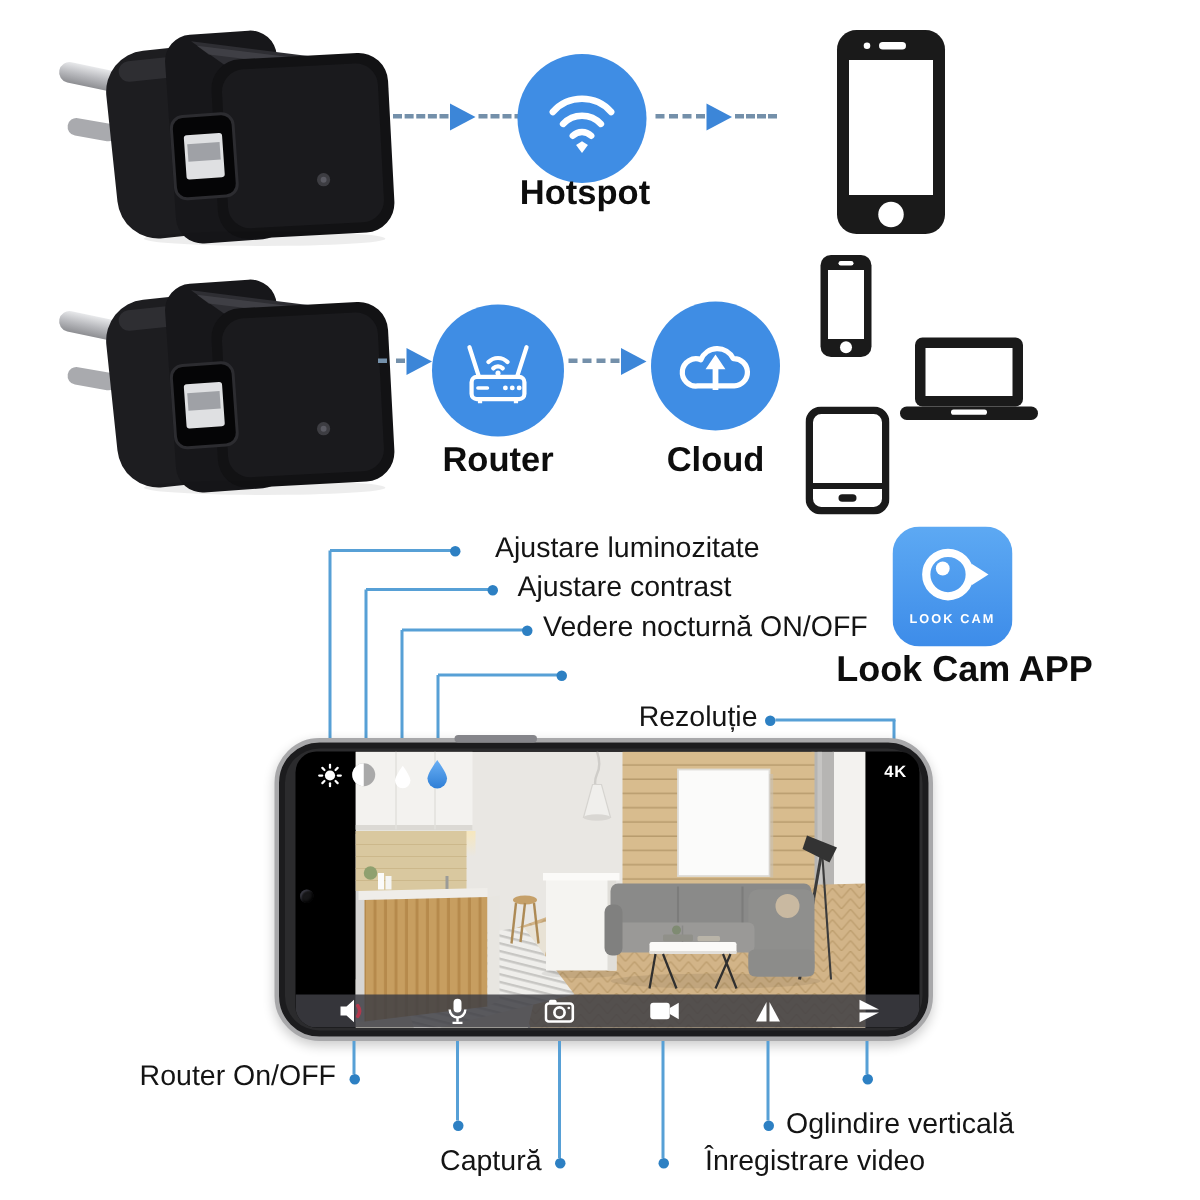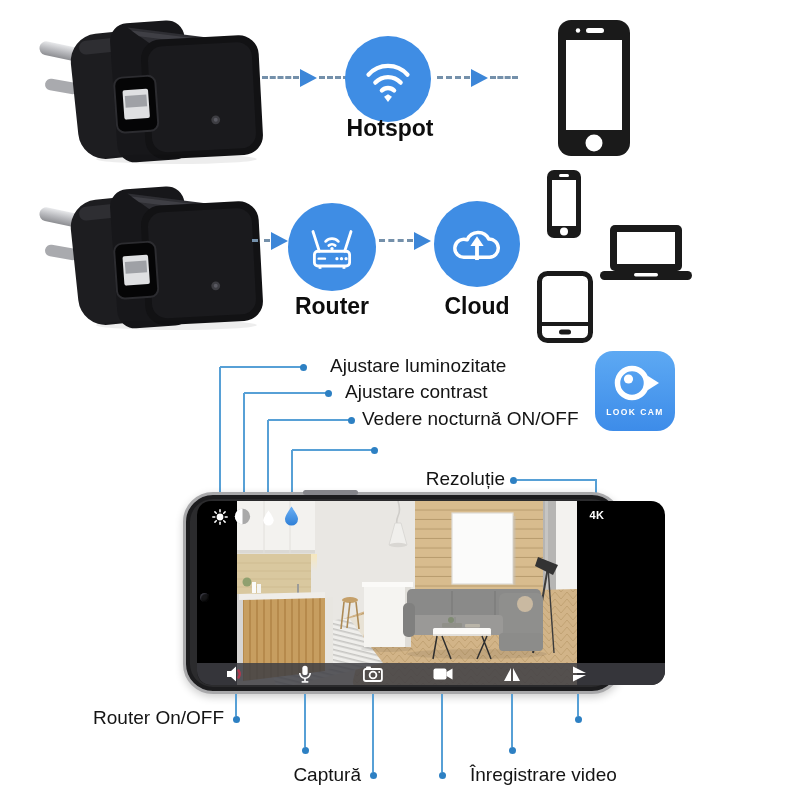--- a/index.html
+++ b/index.html
@@ -18,21 +18,21 @@
   .lbl-b{position:absolute;font-size:23px;font-weight:bold;color:#0d0d0d;white-space:nowrap;}
   .ctr{transform:translateX(-50%);}
   
   .lv{position:absolute;width:2px;background:#57a0d6;}
   .lh{position:absolute;height:2px;background:#57a0d6;}
   .ld{position:absolute;width:7px;height:7px;border-radius:50%;background:#2d80c3;}
   
   .phone{position:absolute;left:183px;top:492px;width:439px;height:202px;border-radius:30px;
          background:#2b2b2d;border:3px solid #a8a8aa;box-sizing:border-box;
          box-shadow:inset 0 0 0 4px #1c1c1e,0 3px 8px rgba(0,0,0,.2);}
-  .screen{position:absolute;left:11px;top:6px;width:468px;height:184px;background:#000;
+  .screen{position:absolute;left:11px;top:6px;width:416px;height:184px;background:#000;
           border-radius:14px;overflow:hidden;}
   .bar{position:absolute;left:0;right:0;bottom:0;height:22px;background:rgba(62,62,68,.85);}
   .barbtn{position:absolute;top:0;width:24px;height:22px;display:flex;align-items:center;
           justify-content:center;cursor:pointer;}
   .scricon{position:absolute;display:flex;align-items:center;justify-content:center;}
   .badge4k{position:absolute;left:388px;top:8px;width:24px;text-align:center;color:#fff;
            font-size:11px;font-weight:bold;letter-spacing:.5px;}
   .punch{position:absolute;left:3px;top:92px;width:9px;height:9px;border-radius:50%;
          background:#161618;box-shadow:inset -1px -1px 2px #000,inset 1px 1px 1px #3a3a44;}
   .volbtn{position:absolute;left:117px;top:-5px;width:55px;height:5px;border-radius:3px;background:#85858a;}
@@ -174,20 +174,21 @@
 
   <div class="appwrap">
     <svg width="80" height="80" viewBox="0 0 80 80">
       <rect x="0" y="0" width="80" height="80" rx="18" fill="url(#appG)"></rect>
       <circle cx="37" cy="32" r="14.5" fill="none" stroke="#fff" stroke-width="5.5"></circle>
       <circle cx="33.5" cy="28" r="4.6" fill="#fff"></circle>
       <polygon points="53,25 64,32 53,39" fill="#fff"></polygon>
       <text x="40" y="64" text-anchor="middle" font-size="8.5" font-weight="bold" letter-spacing="1.4" fill="#fff" font-family="Liberation Sans, sans-serif">LOOK CAM</text>
     </svg>
   </div>
+  <div class="lbl-b ctr" style="left:643px;top:433px;font-size:24px">Look Cam APP</div>
 
   <div class="lbl" style="left:330px;top:356px">Ajustare luminozitate</div>
   <div class="lbl" style="left:345px;top:382px">Ajustare contrast</div>
   <div class="lbl" style="left:362px;top:409px">Vedere nocturnă ON/OFF</div>
   <div class="lbl" style="right:295px;top:469px">Rezoluție</div>
 
   <div class="lh" style="left:220px;top:366px;width:83px"></div>
   <div class="lh" style="left:244px;top:392px;width:84px"></div>
   <div class="lh" style="left:268px;top:419px;width:83px"></div>
   <div class="lh" style="left:292px;top:449px;width:82px"></div>
@@ -383,14 +384,15 @@
   <div class="ld" style="left:232.5px;top:715.5px"></div>
   <div class="ld" style="left:301.5px;top:746.5px"></div>
   <div class="ld" style="left:369.5px;top:771.5px"></div>
   <div class="ld" style="left:438.5px;top:771.5px"></div>
   <div class="ld" style="left:508.5px;top:746.5px"></div>
   <div class="ld" style="left:574.5px;top:715.5px"></div>
 
   <div class="lbl" style="right:576px;top:708px">Router On/OFF</div>
   <div class="lbl" style="right:439px;top:765px">Captură</div>
   <div class="lbl" style="left:470px;top:765px">Înregistrare video</div>
+  <div class="lbl" style="left:524px;top:740px">Oglindire verticală</div>
 
 </div>
 
 </body></html>

